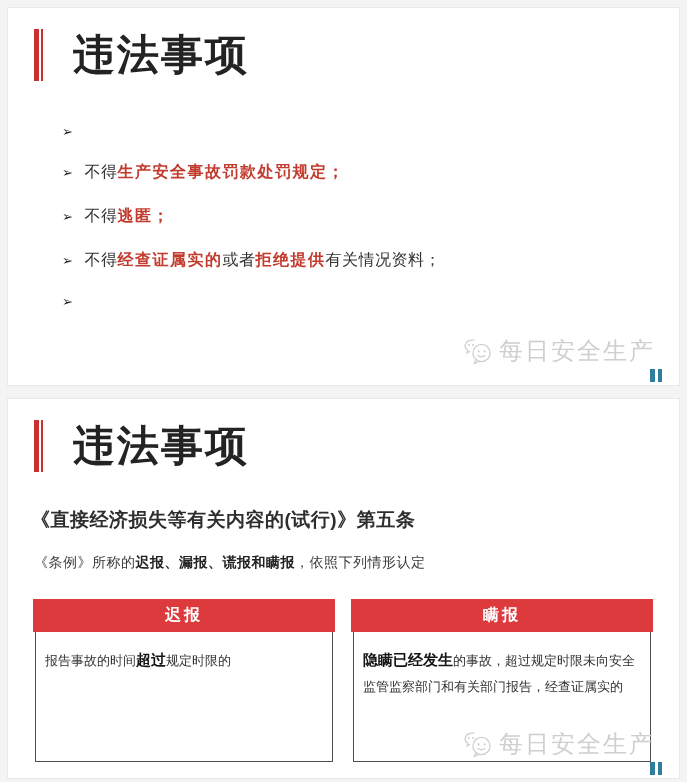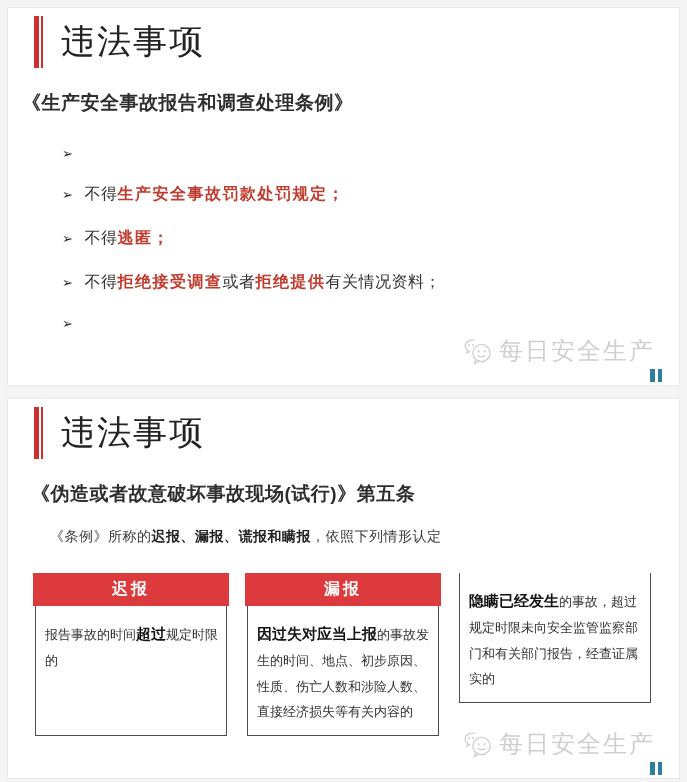--- a/index.html
+++ b/index.html
@@ -27,39 +27,39 @@
   }
   #slide1{margin-top:7px;height:379px;}
   #slide2{margin-top:12px;height:381px;}
 
   .title-row{display:flex;align-items:center;padding:8px 0 0 26px;}
   .red-bar{width:9px;height:52px;margin-right:14px;display:flex;justify-content:space-between;flex:none;}
   .red-bar i{display:block;height:100%;}
   .red-bar i.w{width:4.5px;background:var(--accent-red);}
   .red-bar i.n{width:2.5px;background:var(--accent-red);}
   h1.slide-title{
-    margin:4px;font-size:34px;font-weight:normal;color:var(--title-text);
+    margin:16px;font-size:42px;font-weight:bold;color:var(--title-text);
     letter-spacing:2px;line-height:1.1;
   }
   .subtitle{
     margin:22px 0 0 14px;font-size:19px;font-weight:bold;color:#2e2e2e;letter-spacing:.5px;
   }
   #slide2 .subtitle{margin-left:23px;}
 
   
   .bullets{list-style:none;margin:30px 0 0 54px;padding:0;}
   .bullets li{
     display:flex;align-items:baseline;
     margin-bottom:23px;font-size:16px;color:var(--body-text);letter-spacing:.5px;
   }
   .bullets .marker{flex:none;margin-right:11px;font-size:13px;color:#222;}
   .btext .red{color:var(--bullet-red);font-weight:bold;letter-spacing:1.5px;}
 
   
-  .intro{margin:21px 0 0 42px;font-size:14px;color:#3a3a3a;letter-spacing:.5px;}
+  .intro{margin:21px 0 0 26px;font-size:14px;color:#3a3a3a;letter-spacing:.5px;}
   .intro .b{font-weight:bold;color:#222;}
 
   
   .cards{display:flex;gap:16px;margin:27px 26px 0 25px;}
   .card{flex:1;min-width:0;}
   .card-header{
     background:var(--header-red);color:#fff;text-align:center;
     font-size:16px;font-weight:bold;letter-spacing:3px;padding:6px 16px;
   }
   .card-body{
@@ -83,36 +83,35 @@
 <body>
 
 <section class="slide" id="slide1">
   <div class="title-row">
     <div class="red-bar">
         <i class="w"></i>
         <i class="n"></i>
       </div>
     <h1 class="slide-title">违法事项</h1>
   </div>
-  <h2 class="subtitle">《生产安全事故报告和调查处理条例》</h2>
   <ul class="bullets">
     <li>
       <span class="marker">➢</span>
     </li>
     <li>
       <span class="marker">➢</span>
       <span class="btext"><span>不得</span><span class="red">生产安全事故罚款处罚规定；</span></span>
     </li>
     <li>
       <span class="marker">➢</span>
       <span class="btext"><span>不得</span><span class="red">逃匿；</span></span>
     </li>
     <li>
       <span class="marker">➢</span>
-      <span class="btext"><span>不得</span><span class="red">拒绝接受调查</span><span>或者</span><span class="red">拒绝提供</span><span>有关情况资料；</span></span>
+      <span class="btext"><span>不得</span><span class="red">经查证属实的</span><span>或者</span><span class="red">拒绝提供</span><span>有关情况资料；</span></span>
     </li>
     <li>
       <span class="marker">➢</span>
     </li>
   </ul>
   <div class="watermark">
     <span>
       <svg width="30" height="27" viewBox="0 0 30 27">
         <g fill="none" stroke="#cfcfcf" stroke-width="1.3" stroke-linecap="round">
           <path d="M11 2.2 C6.6 1.4 2.6 3.8 2.2 7.2 c-.3 2.1.8 4 2.6 5.3 l-.7 2.4 2.6-1.4"></path>
@@ -137,33 +136,30 @@
 </section>
 
 <section class="slide" id="slide2">
   <div class="title-row">
     <div class="red-bar">
         <i class="w"></i>
         <i class="n"></i>
       </div>
     <h1 class="slide-title">违法事项</h1>
   </div>
-  <h2 class="subtitle">《伪造或者故意破坏事故现场(试行)》第五条</h2>
+  <h2 class="subtitle">《直接经济损失等有关内容的(试行)》第五条</h2>
   <p class="intro"><span>《条例》所称的</span><span class="b">迟报、漏报、谎报和瞒报</span><span>，依照下列情形认定</span></p>
 
   <div class="cards">
     <div class="card">
       <div class="card-header">迟报</div>
       <div class="card-body"><span>报告事故的时间</span><span class="b">超过</span><span>规定时限的</span></div>
     </div>
     <div class="card">
-      <div class="card-header">漏报</div>
-      <div class="card-body"><span class="b">因过失对应当上报</span><span>的事故发生的时间、地点、初步原因、性质、伤亡人数和涉险人数、直接经济损失等有关内容的</span></div>
-    </div>
-    <div class="card">
+      <div class="card-header">瞒报</div>
       <div class="card-body"><span class="b">隐瞒已经发生</span><span>的事故，超过规定时限未向安全监管监察部门和有关部门报告，经查证属实的</span></div>
     </div>
   </div>
 
   <div class="watermark">
     <span>
       <svg width="30" height="27" viewBox="0 0 30 27">
         <g fill="none" stroke="#cfcfcf" stroke-width="1.3" stroke-linecap="round">
           <path d="M11 2.2 C6.6 1.4 2.6 3.8 2.2 7.2 c-.3 2.1.8 4 2.6 5.3 l-.7 2.4 2.6-1.4"></path>
           <circle cx="18.5" cy="15" r="8.6"></circle>

